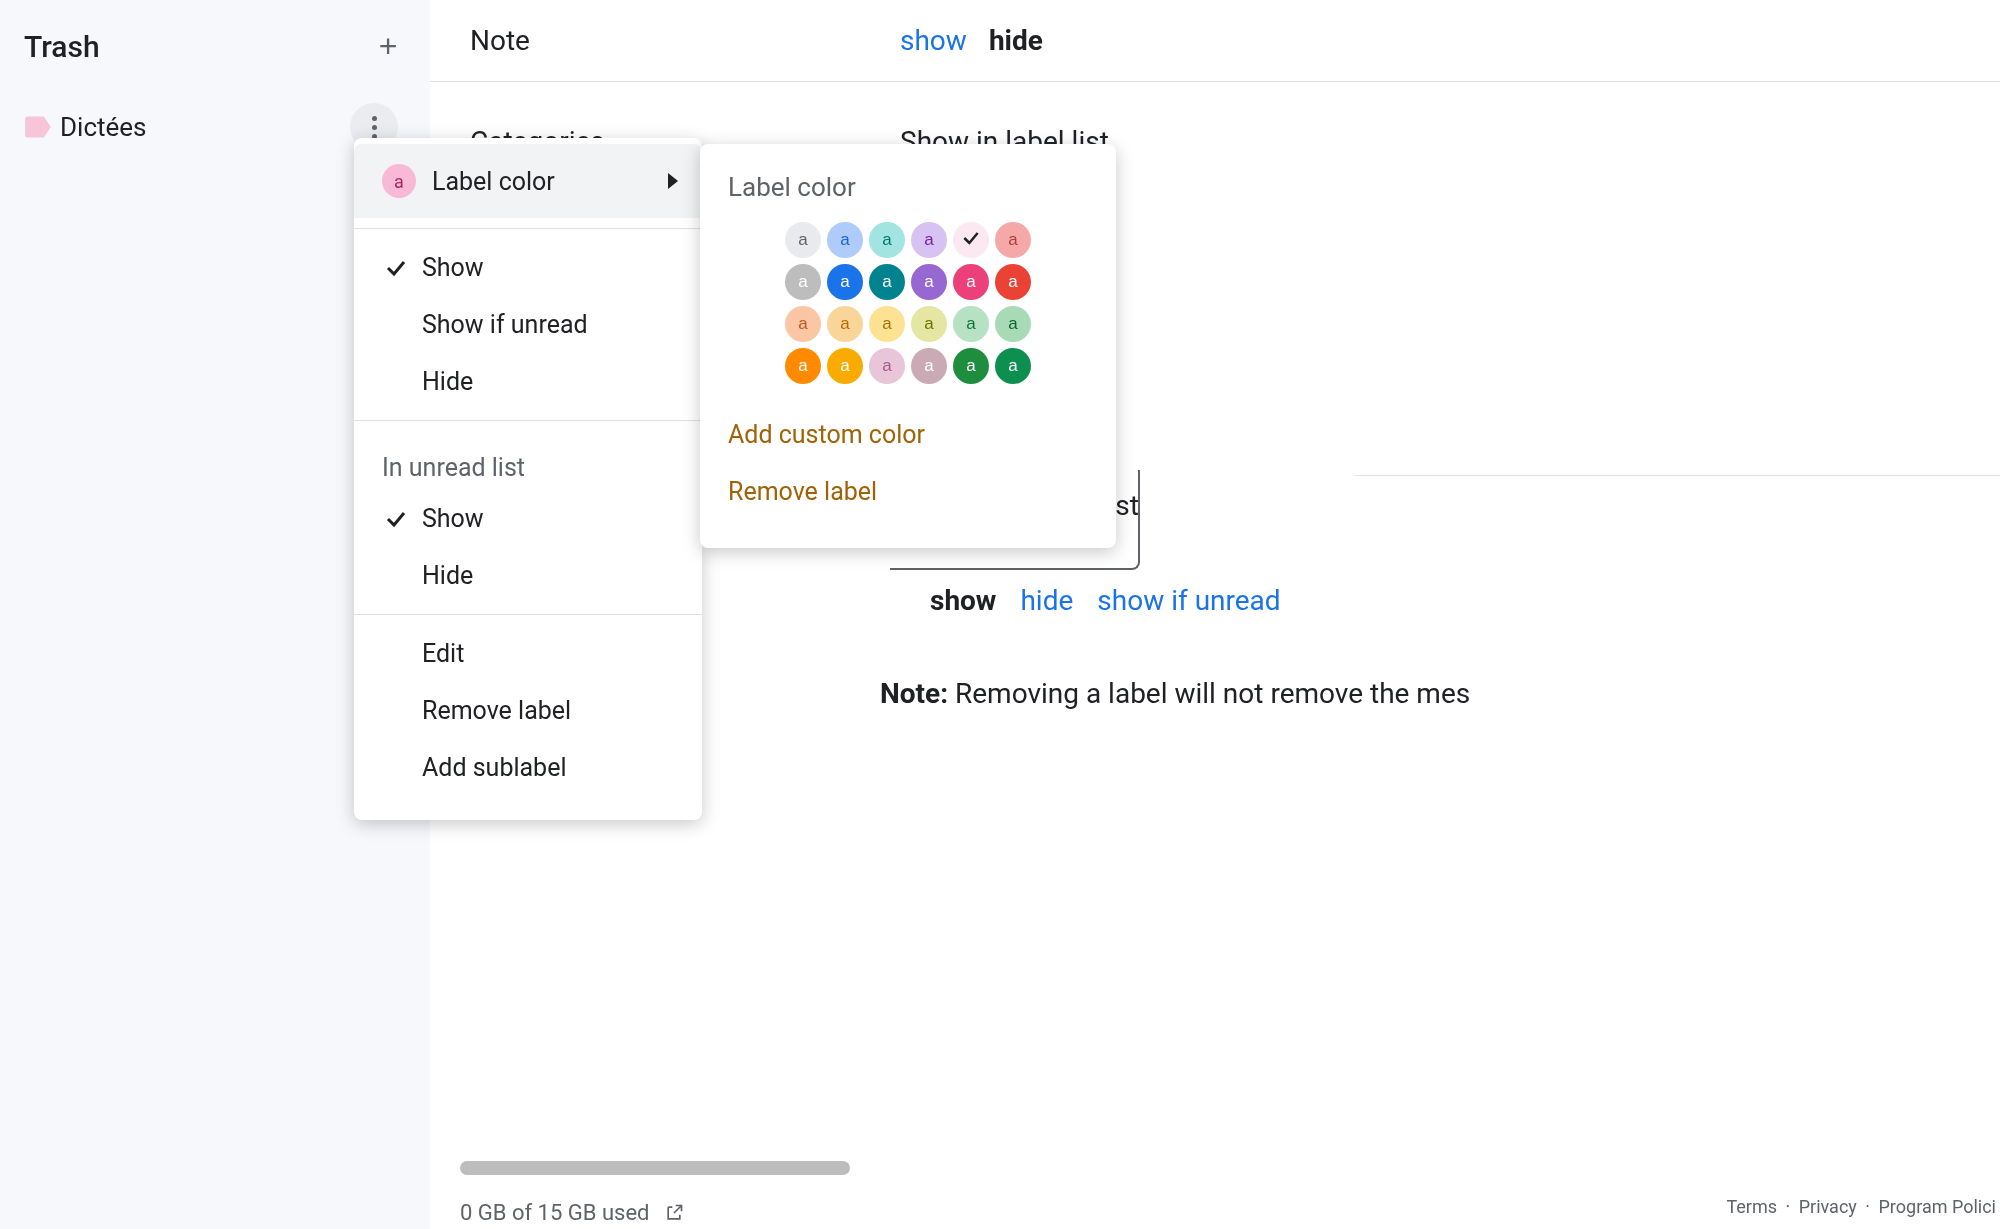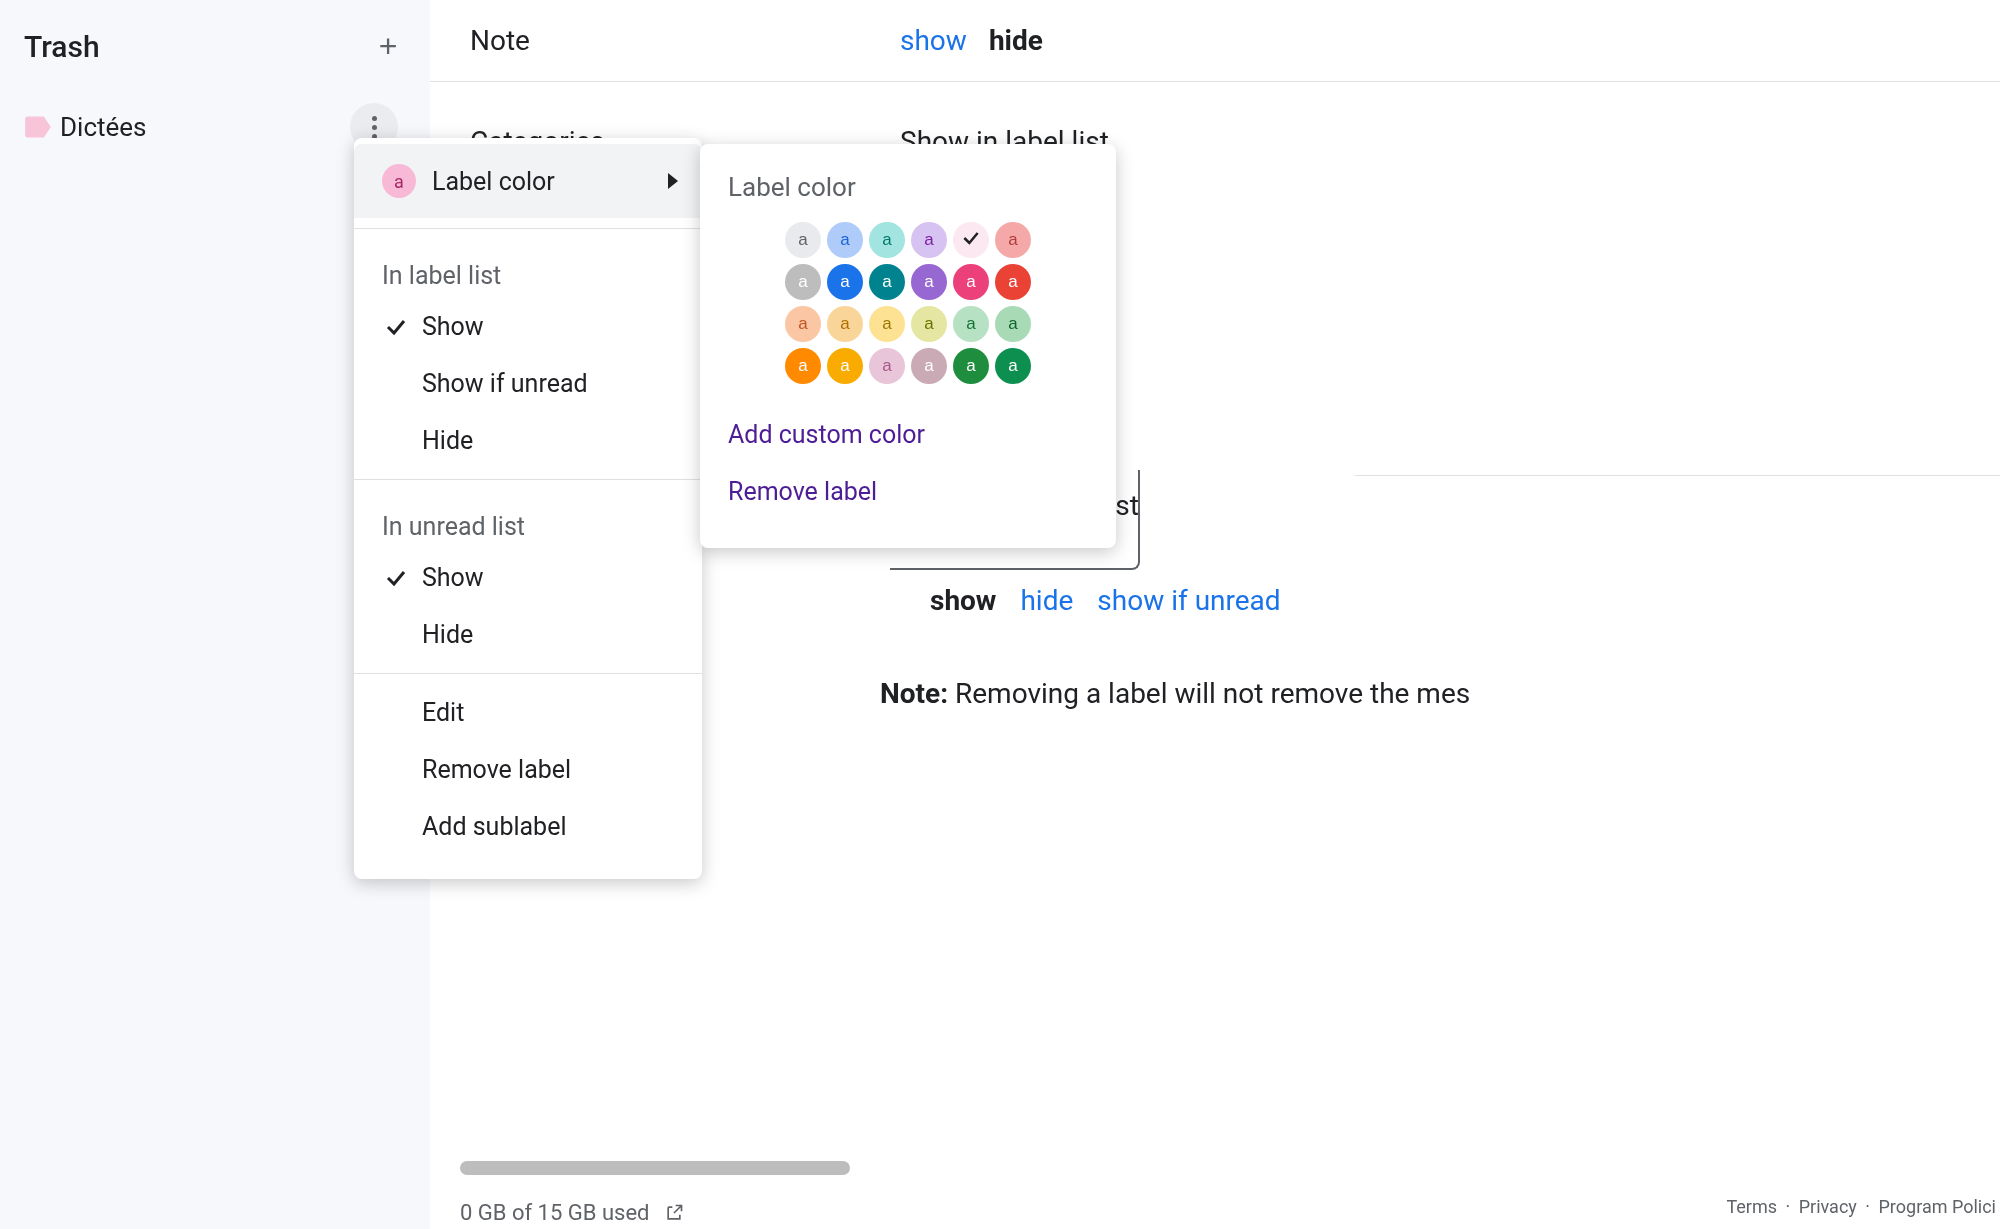--- a/index.html
+++ b/index.html
@@ -193,21 +193,21 @@
     width:36px; height:36px; border-radius:50%;
     display:flex; align-items:center; justify-content:center;
     font-size:17px;
     cursor:pointer;
     border:none;
   }
   .swatch .checkmark svg { width:20px; height:20px; stroke:#202124; }
   .color-menu-item {
     padding: 14px 0;
     font-size:25px;
-    color:#4c1d95;
+    color:#a16207;
     cursor:pointer;
   }
 
   
   .storage {
     position:absolute;
     left: 460px;
     bottom: 4px;
     font-size:22px;
     color:#5f6368;
@@ -300,21 +300,20 @@
   <div class="partial-border"></div>
 </div>
 
 <div class="ctx-menu">
   <div class="ctx-item top">
     <span class="color-chip">a</span>
     <span>Label color</span>
     <span class="arrow"></span>
   </div>
   <div class="ctx-divider"></div>
-  <div class="ctx-section-title">In label list</div>
   <div class="ctx-check-item">
     <span class="check-slot">
       <svg viewBox="0 0 24 24" fill="none" stroke="#202124" stroke-width="3">
           <path d="M4 12 L10 18 L20 6"></path>
         </svg>
     </span>
     <span>Show</span>
   </div>
   <div class="ctx-check-item">
     <span class="check-slot"></span>

